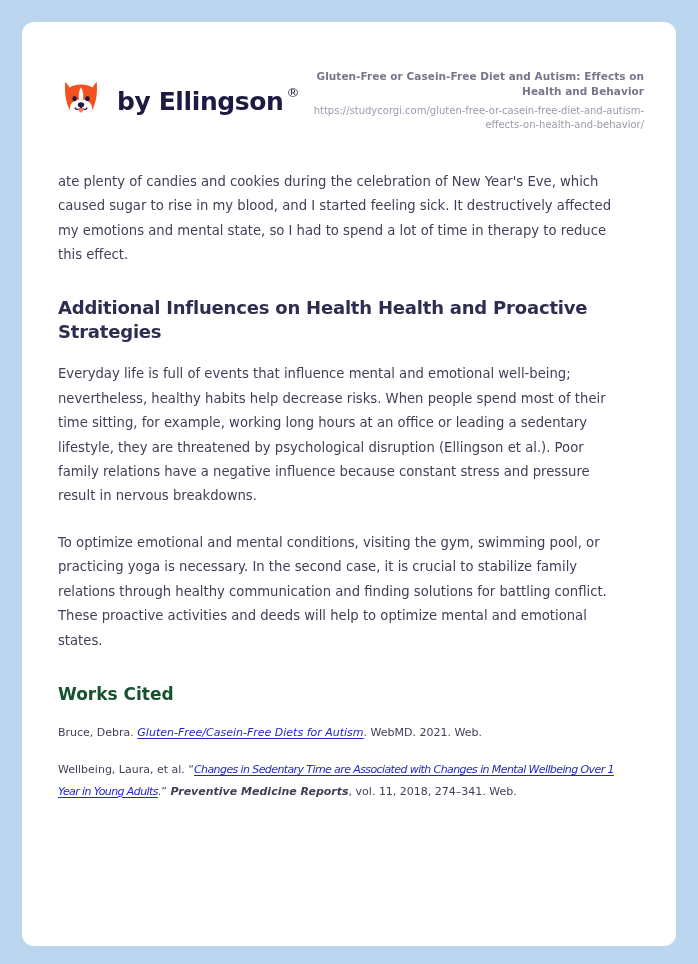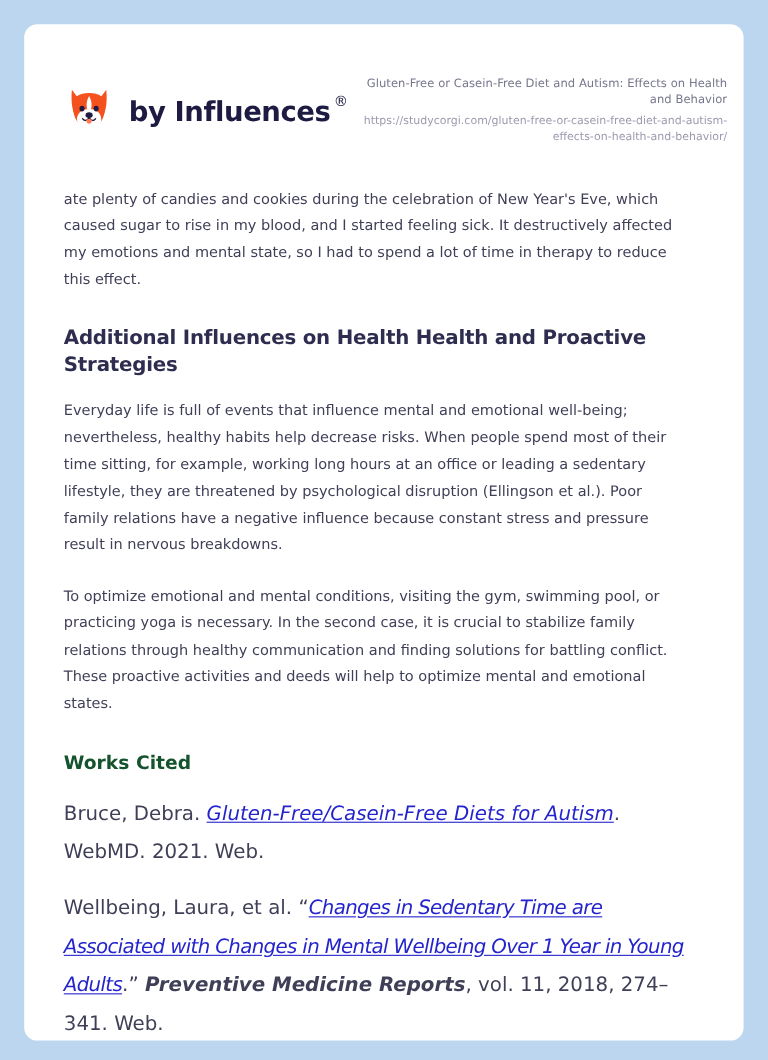--- a/index.html
+++ b/index.html
@@ -69,21 +69,21 @@
 
   .header-meta {
     text-align: right;
     max-width: 345px;
     flex-shrink: 0;
   }
 
   .header-title {
     color: #76768c;
     font-size: 10.5px;
-    font-weight: 400;
+    font-weight: 700;
     line-height: 1.42;
     letter-spacing: 0.05px;
     text-align: right;
   }
 
   .header-url {
     color: #9a9aae;
     font-size: 10px;
     font-weight: 400;
     line-height: 1.42;
@@ -116,21 +116,21 @@
   h2.works-heading {
     color: #14532d;
     font-size: 17px;
     font-weight: 700;
     line-height: 1.35;
     margin: 30px 0 16px 0;
   }
 
   p.citation {
     color: #3f3f58;
-    font-size: 18px;
+    font-size: 11px;
     line-height: 1.95;
     margin-bottom: 16px;
   }
 
   p.citation i { font-style: italic; font-weight: bold; }
 
   a.cite-link {
     color: #2424cc;
     font-style: italic;
     text-decoration: underline;
@@ -163,21 +163,21 @@
 
         <ellipse cx="50" cy="58" rx="7" ry="5.5" fill="#1d1b42"></ellipse>
 
         <path d="M50 63 C46 70 40 70 37 65" stroke="#1d1b42" stroke-width="2.6" fill="none" stroke-linecap="round"></path>
         <path d="M50 63 C54 70 60 70 63 65" stroke="#1d1b42" stroke-width="2.6" fill="none" stroke-linecap="round"></path>
 
         <path d="M44 66 C44 78 56 78 56 66 Z" fill="#ff7a59"></path>
       </svg>
 
       <div class="brand-wordmark">
-        <span>by Influences</span>
+        <span>by Ellingson</span>
         <span class="brand-reg">®</span>
       </div>
     </div>
 
     <div class="header-meta">
       <div class="header-title">Gluten-Free or Casein-Free Diet and Autism: Effects on Health and Behavior</div>
       <div class="header-url">https://studycorgi.com/gluten-free-or-casein-free-diet-and-autism-effects-on-health-and-behavior/</div>
     </div>
   </header>
 

